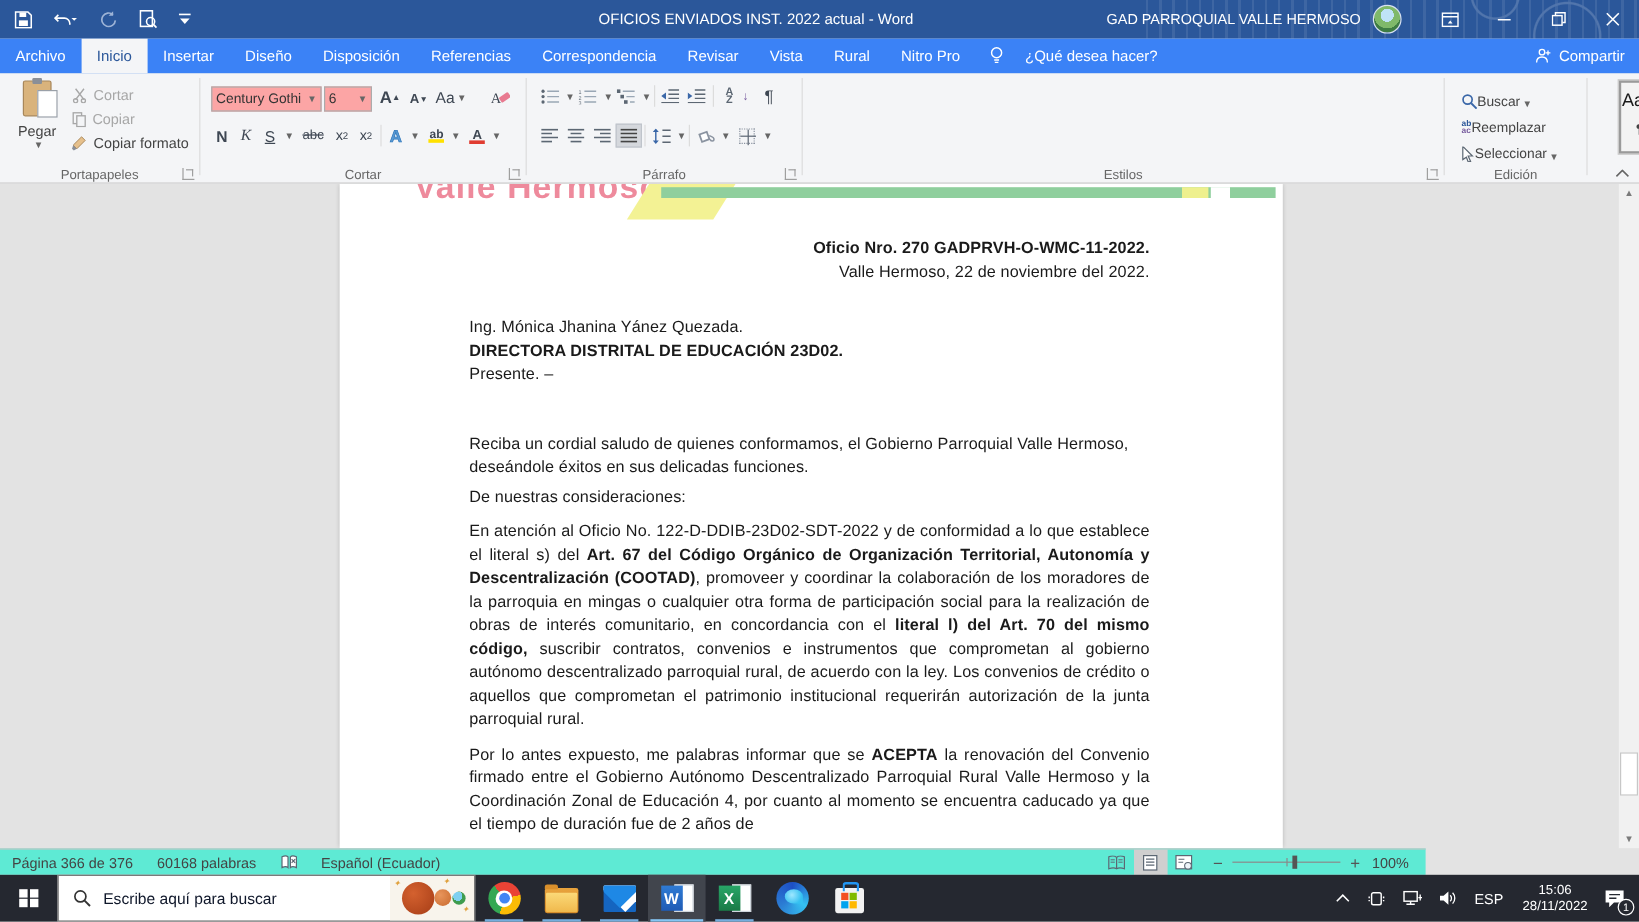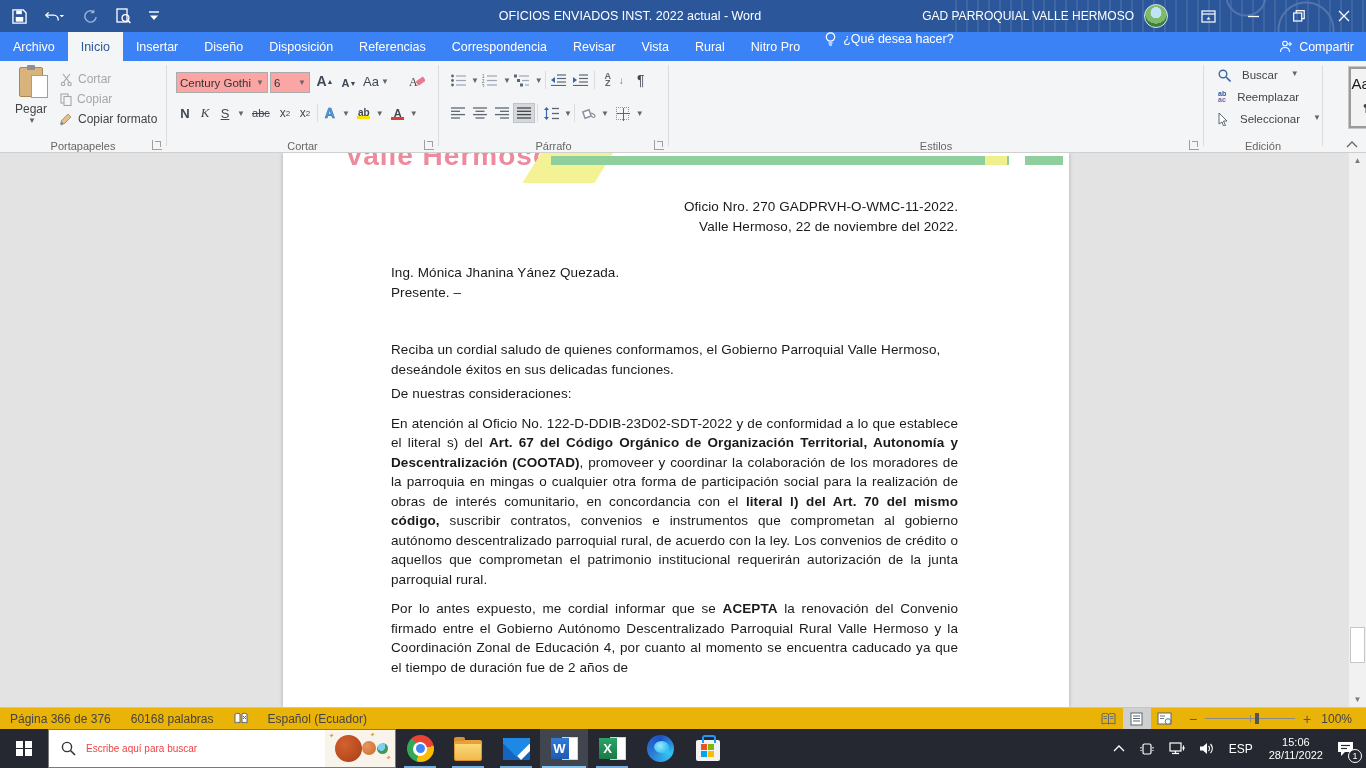--- a/index.html
+++ b/index.html
@@ -15,21 +15,21 @@
   .qat .ic{display:flex;align-items:center;height:22px;padding:0 2px;cursor:default}
   #title-text{position:absolute;left:420px;width:420px;top:0;height:32px;display:flex;align-items:center;justify-content:center;font-size:12.5px;white-space:nowrap}
   .tb-right{position:absolute;right:0;top:0;height:32px;display:flex;align-items:center}
   #account-name{font-size:12px;margin-right:10px;white-space:nowrap}
   #avatar{width:24px;height:24px;border-radius:50%;background:radial-gradient(circle at 50% 35%,#bfe3f7 0 30%,#7fb96a 31% 60%,#3e7d43 61%);border:1px solid #d8e2f2;margin-right:18px}
   .winbtn{width:45px;height:32px;display:flex;align-items:center;justify-content:center}
   
   #tabrow{position:absolute;top:32px;left:0;width:1366px;height:29px;background:#3b82f6;display:flex;align-items:stretch;color:#fff;z-index:29}
   .tab{padding:0 13px;display:flex;align-items:center;font-size:12.5px;white-space:nowrap}
   .tab.active{background:#f4f5f7;color:#2b579a}
-  #tellme{display:flex;gap:7px;padding:0 12px;font-size:12.5px}
+  #tellme{display:flex;align-items:center;gap:18px;padding:0 12px;font-size:12.5px}
   #share{position:absolute;right:12px;top:0;height:29px;display:flex;align-items:center;gap:6px;font-size:12.5px}
   
   #ribbon{position:absolute;top:61px;left:0;width:1366px;height:92px;background:#f4f5f7;border-bottom:1px solid #cfcfcf;z-index:28;color:#444;font-size:12px}
   .gsep{position:absolute;top:4px;bottom:6px;width:1px;background:#dcdcdc}
   .glabel{position:absolute;bottom:1px;left:0;right:0;text-align:center;font-size:11px;color:#666}
   .launcher{position:absolute;bottom:3px;right:4px;width:10px;height:10px;border-left:1px solid #8a8a8a;border-bottom:1px solid #8a8a8a;opacity:.8}
   .launcher::after{content:"";position:absolute;right:1px;top:1px;width:5px;height:5px;border-right:1px solid #8a8a8a;border-top:1px solid #8a8a8a}
   .dis{color:#a7a7a7}
   .dd{font-size:8px;color:#666;margin-left:2px}
   
@@ -48,56 +48,56 @@
   .pbtn{width:22px;height:20px;display:inline-flex;align-items:center;justify-content:center}
   .pbtn.active{background:#d5d8dd;border:1px solid #bfc4cb}
   .vline{width:1px;height:18px;background:#dcdcdc;margin:0 2px}
   
   #style-gallery{position:absolute;left:679px;top:5px;width:499px;height:63px;background:#fff;border:1px solid #c6c6c6;display:flex}
   .sitem{width:71px;padding-top:7px;text-align:center;position:relative}
   .sitem .prev{font-size:15px;line-height:20px;white-space:nowrap;overflow:hidden}
   .sitem .sname{font-size:10.5px;color:#444;margin-top:8px;white-space:nowrap;overflow:hidden}
   .sitem.selected{outline:2px solid #9a9a9a;outline-offset:-2px;background:#f3f3f3}
   
-  #grp-editing .row{display:flex;align-items:flex-start;gap:11px;height:22px;padding-left:14px;font-size:11.5px}
+  #grp-editing .row{display:flex;align-items:flex-end;gap:0;height:22px;padding-left:14px;font-size:11.5px}
   
   #collapse-ribbon{position:absolute;right:8px;bottom:4px;color:#666;font-size:10px}
   
   #docarea{position:absolute;top:153px;left:0;width:1366px;height:554px;background:#e3e3e3;overflow:hidden}
   #page{position:absolute;left:283px;top:0;width:786px;height:554px;background:#fff;box-shadow:0 0 4px rgba(0,0,0,.25);overflow:hidden}
   #logo-text{position:absolute;left:62px;top:-13px;font-size:28px;font-weight:bold;letter-spacing:1px;color:#ee8a9c;white-space:nowrap}
   #logo-bar{position:absolute;left:268px;top:3px;width:512px;height:9px;background:#8fcf9d}
   #logo-bar .seg-y{position:absolute;left:434px;top:0;width:22px;height:9px;background:#eef08e}
   #logo-bar .seg-w{position:absolute;left:458px;top:0;width:16px;height:9px;background:#ffffff}
   #logo-diamond{position:absolute;left:250px;top:-4px;width:72px;height:34px;background:#f3f294;transform:skewX(-32deg)}
   .doc{position:absolute;left:108px;right:111px;top:0;font-size:13.5px;line-height:19.5px;color:#1a1a1a;letter-spacing:.1px}
   .doc .b{font-weight:bold}
   .r{text-align:right}
   .j{text-align:justify}
   
   #vscroll{position:absolute;right:0;top:0;width:17px;height:554px;background:#f1f1f1}
   #vscroll .arr{position:absolute;left:0;width:17px;height:15px;display:flex;align-items:center;justify-content:center;font-size:8px;color:#7a7a7a}
   #vthumb{position:absolute;left:1px;width:15px;top:474px;height:36px;background:#fff;border:1px solid #c7c7c7}
   
-  #statusbar{position:absolute;top:707px;left:0;width:1366px;height:22px;background:#eab308;border-top:1px solid #c6c6c6;display:flex;align-items:center;font-size:12px;color:#444;z-index:30}
+  #statusbar{position:absolute;top:707px;left:0;width:1188px;height:22px;background:#5eead4;border-top:1px solid #c6c6c6;display:flex;align-items:center;font-size:12px;color:#444;z-index:30}
   #statusbar .sitem2{padding:0 10px;height:22px;display:flex;align-items:center;gap:6px;white-space:nowrap}
   #sb-right{margin-left:auto;display:flex;align-items:center;height:22px}
   .viewbtn{width:28px;height:22px;display:flex;align-items:center;justify-content:center}
   .viewbtn.active{background:#cfcfcf}
   #zoomslider{display:flex;align-items:center;gap:8px;margin:0 10px}
   #zoomslider .track{width:90px;height:1px;background:#8a8a8a;position:relative}
   #zoomslider .tick{position:absolute;left:45px;top:-3px;width:1px;height:7px;background:#8a8a8a}
   #zoomslider .handle{position:absolute;left:50px;top:-5px;width:4px;height:11px;background:#555}
   
   #taskbar{position:absolute;top:729px;left:0;width:1366px;height:39px;background:#252830;display:flex;align-items:stretch;z-index:40}
   #start{width:48px;display:flex;align-items:center;justify-content:center}
   .winlogo{display:grid;grid-template-columns:7px 7px;grid-template-rows:7px 7px;gap:1.5px}
   .winlogo i{background:#fff}
   #searchbox{width:348px;background:#fff;border:1px solid #7a7a7a;display:flex;align-items:center;position:relative}
-  #searchbox .ph{font-size:10px;color:#ef4444;margin-left:10px;white-space:nowrap}
+  #searchbox .ph{font-size:13px;color:#0f172a;margin-left:10px;white-space:nowrap}
   #doodle{position:absolute;right:0;top:0;bottom:0;width:70px;background:#f8f4ec;overflow:hidden}
   #doodle .p1{position:absolute;left:10px;top:5px;width:27px;height:27px;border-radius:50%;background:radial-gradient(circle at 35% 35%,#d4612f,#a63d16)}
   #doodle .p2{position:absolute;left:37px;top:11px;width:14px;height:14px;border-radius:50%;background:radial-gradient(circle at 35% 35%,#e8955c,#c96a2d)}
   #doodle .p3{position:absolute;left:52px;top:13px;width:11px;height:11px;border-radius:50%;background:radial-gradient(circle at 40% 35%,#7fd0f0 0 40%,#3f9c4e 41%)}
   #doodle .sp{position:absolute;color:#e0a23f;font-size:7px}
   .appslot{width:48px;display:flex;align-items:center;justify-content:center;position:relative}
   .appslot .ind{position:absolute;bottom:0;left:8px;right:8px;height:2px;background:#76aede}
   .appslot.active{background:#41454d}
   .appslot.active .ind{left:2px;right:2px;background:#86c6f4}
   
@@ -527,28 +527,29 @@
 
 <div id="docarea">
   <div id="page">
     <div id="logo-text">Valle Hermoso</div>
     <div id="logo-diamond"></div>
     <div id="logo-bar">
         <span class="seg-y"></span>
         <span class="seg-w"></span>
       </div>
     <div class="doc" style="top:44px">
-      <div class="r b" style="font-weight:normal">Oficio Nro. 270 GADPRVH-O-WMC-11-2022.</div>
+      <div class="r b" style="font-weight:bold">Oficio Nro. 270 GADPRVH-O-WMC-11-2022.</div>
       <div class="r">Valle Hermoso, 22 de noviembre del 2022.</div>
       <div style="margin-top:27px">Ing. Mónica Jhanina Yánez Quezada.</div>
+      <div style="font-weight:bold">DIRECTORA DISTRITAL DE EDUCACIÓN 23D02.</div>
       <div>Presente. –</div>
       <div style="margin-top:38px">Reciba un cordial saludo de quienes conformamos, el Gobierno Parroquial Valle Hermoso, deseándole éxitos en sus delicadas funciones.</div>
       <div style="margin-top:5px">De nuestras consideraciones:</div>
       <div class="j" style="margin-top:10px"><span>En atención al Oficio No. 122-D-DDIB-23D02-SDT-2022 y de conformidad a lo que establece el literal s) del </span><span class="b">Art. 67 del Código Orgánico de Organización Territorial, Autonomía y Descentralización (COOTAD)</span><span>, promoveer y coordinar la colaboración de los moradores de la parroquia en mingas o cualquier otra forma de participación social para la realización de obras de interés comunitario, en concordancia con el </span><span class="b">literal l) del Art. 70 del mismo código,</span><span> suscribir contratos, convenios e instrumentos que comprometan al gobierno autónomo descentralizado parroquial rural, de acuerdo con la ley. Los convenios de crédito o aquellos que comprometan el patrimonio institucional requerirán autorización de la junta parroquial rural.</span></div>
-      <div class="j" style="margin-top:10px"><span>Por lo antes expuesto, me cordial informar que se </span><span class="b">ACEPTA</span><span> la renovación del Convenio firmado entre el Gobierno Autónomo Descentralizado Parroquial Rural Valle Hermoso y la Coordinación Zonal de Educación 4, por cuanto al momento se encuentra caducado ya que el tiempo de duración fue de 2 años de</span></div>
+      <div class="j" style="margin-top:10px"><span>Por lo antes expuesto, me palabras informar que se </span><span class="b">ACEPTA</span><span> la renovación del Convenio firmado entre el Gobierno Autónomo Descentralizado Parroquial Rural Valle Hermoso y la Coordinación Zonal de Educación 4, por cuanto al momento se encuentra caducado ya que el tiempo de duración fue de 2 años de</span></div>
     </div>
   </div>
   <div id="vscroll">
     <span class="arr" style="top:0">▲</span>
     <div id="vthumb"></div>
     <span class="arr" style="bottom:0">▼</span>
   </div>
 </div>
 
 <div id="statusbar">

